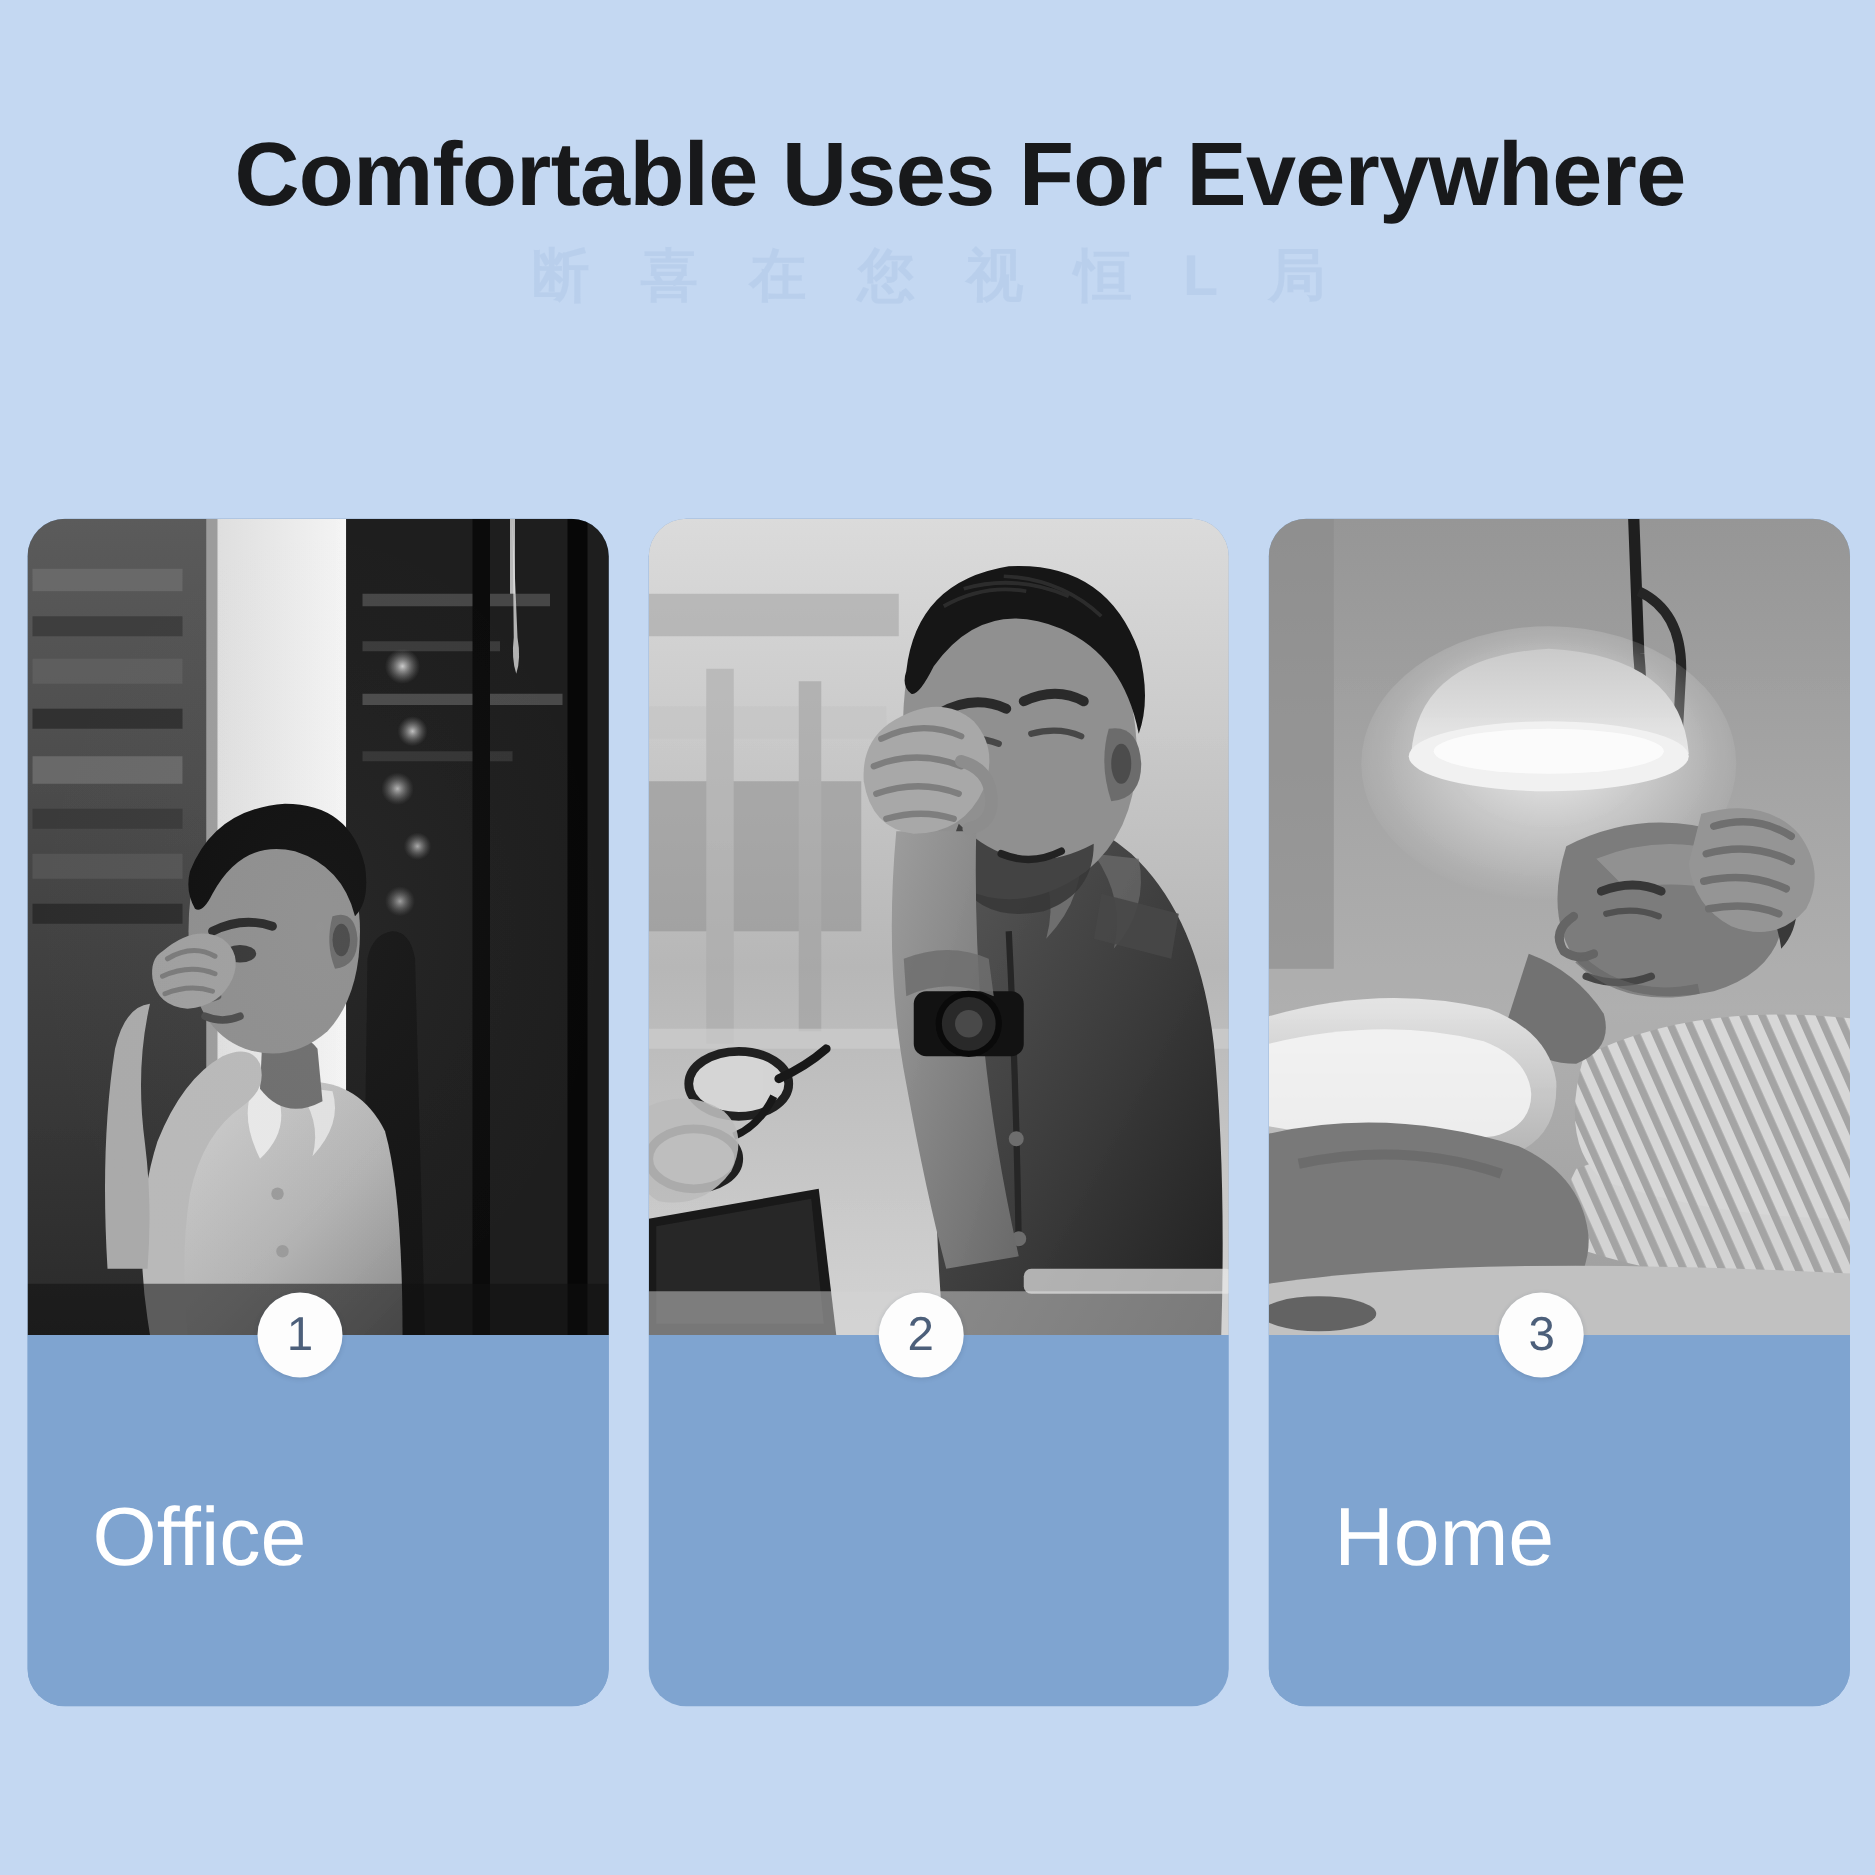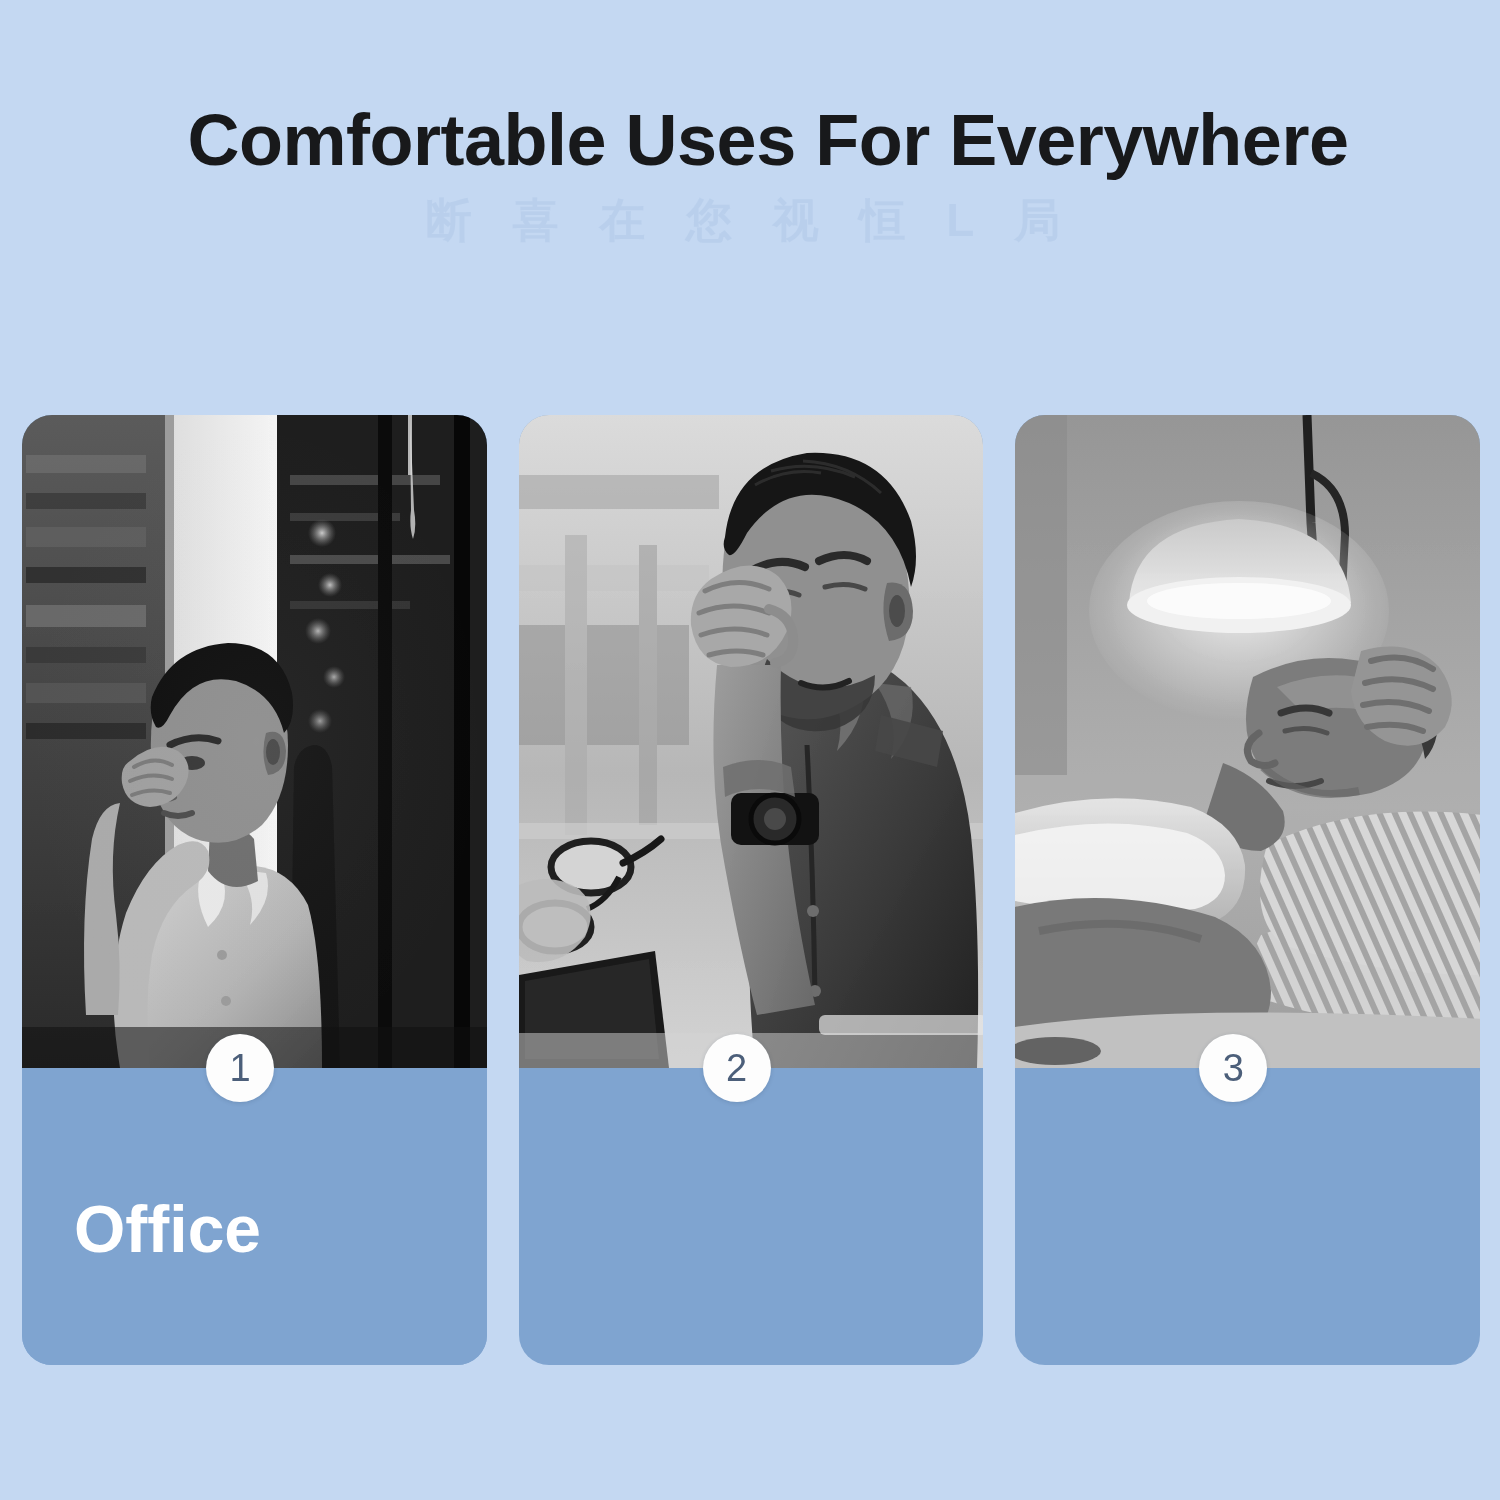--- a/index.html
+++ b/index.html
@@ -93,21 +93,21 @@
     width:468px;
     height:297px;
     background:#7fa4d0;
   }
 
   .card-label {
     position:absolute;
     left:52px;
     top:128px;
     font-size:66px;
-    font-weight:700;
+    font-weight:400;
     color:#ffffff;
     line-height:1;
     white-space:nowrap;
   }
 
   
   .badge {
     position:absolute;
     top:619px;
     left:184px;
@@ -430,18 +430,21 @@
           <path d="M24 516 Q110 498 186 524" stroke="#6a6a6a" stroke-width="8" fill="none" opacity="0.6"></path>
 
           <path d="M0 612 Q160 588 468 604 L468 653 L0 653 Z" fill="#c6c6c6"></path>
 
           <ellipse cx="40" cy="636" rx="46" ry="14" fill="#4a4a4a" opacity="0.75"></ellipse>
 
           <rect x="0" y="0" width="468" height="653" fill="#000" opacity="0.04"></rect>
         </svg>
       </div>
 
+      <div class="card-footer">
+        <div class="card-label">Home</div>
+      </div>
     </div>
 
     <div class="badge">3</div>
   </div>
 
 </div>
 
 </body></html>

